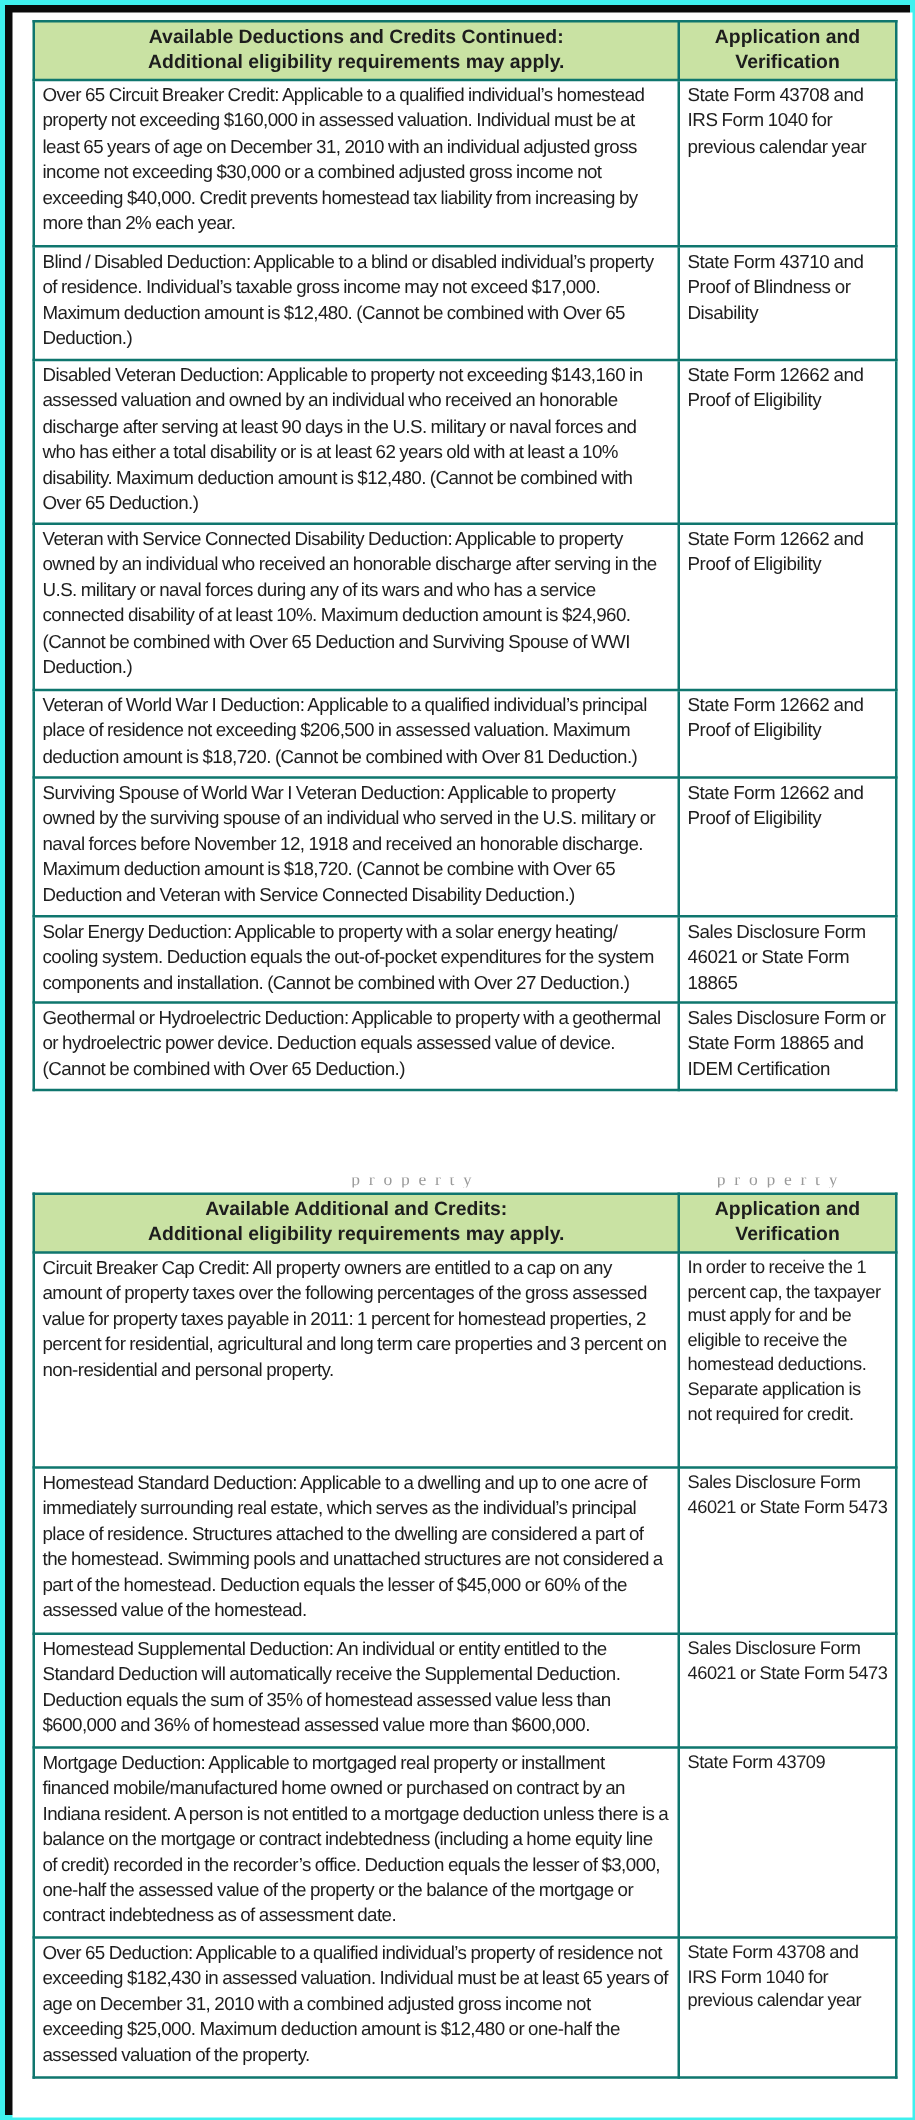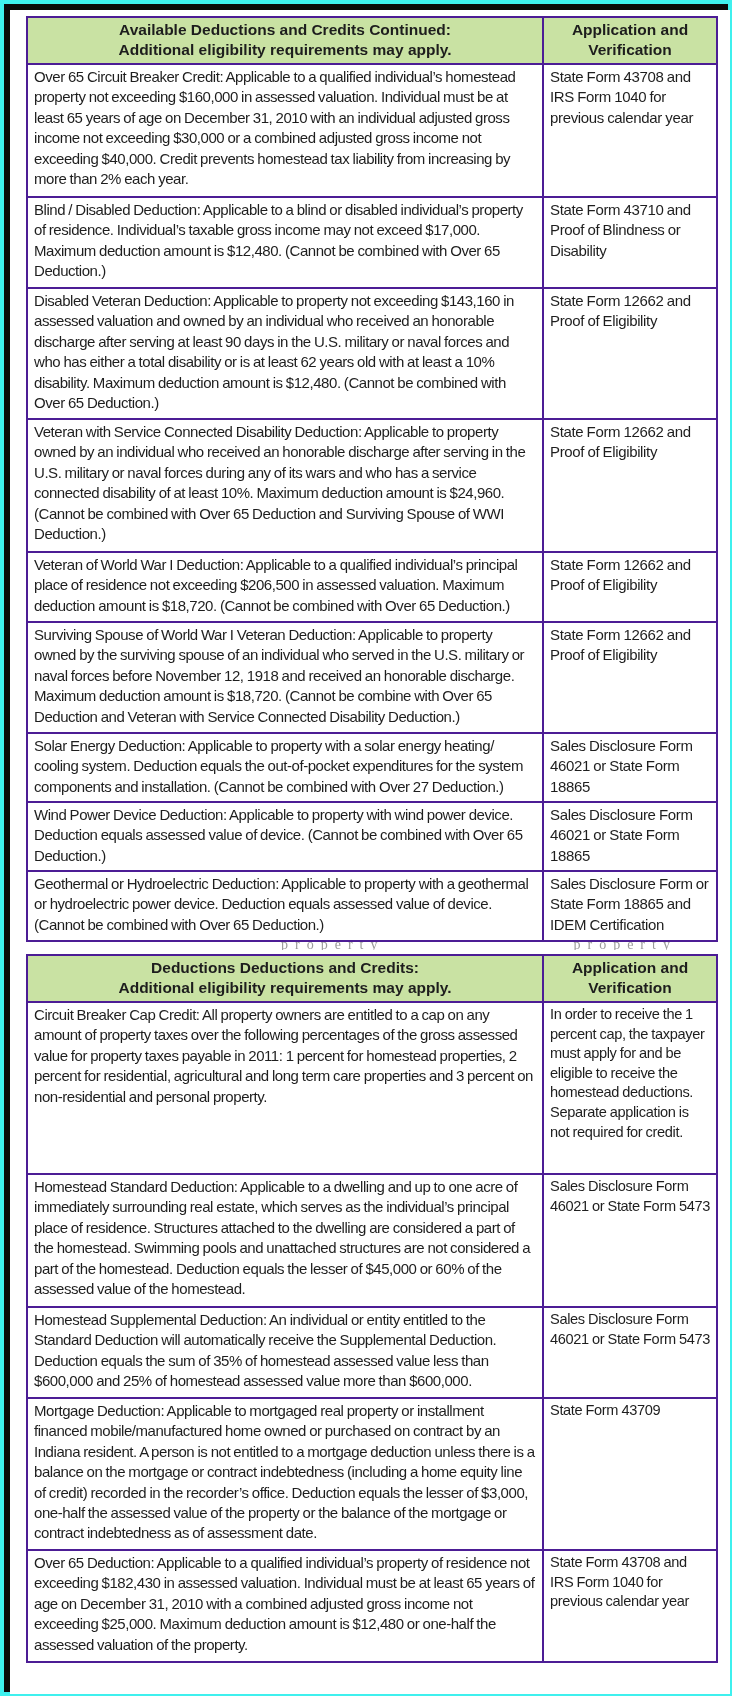--- a/index.html
+++ b/index.html
@@ -29,21 +29,21 @@
     left: 16px;
     width: 690px;
     border-collapse: collapse;
     table-layout: fixed;
     color: #1e1e1e;
   }
   table.deductions col.c1 { width: 516px; }
   table.deductions col.c2 { width: 174px; }
   table.deductions th,
   table.deductions td {
-    border: 2px solid #4c1d95;
+    border: 2px solid #0f766e;
     vertical-align: top;
   }
   table.deductions th {
     background: #c9e2a3;
     font-weight: bold;
     font-size: 15.5px;
     line-height: 20px;
     text-align: center;
     padding: 2px 6px 3px 6px;
     color: #1d1d1d;
@@ -110,72 +110,68 @@
         </tr>
         <tr style="height:131px">
           <td class="desc">Disabled Veteran Deduction: Applicable to property not exceeding $143,160 in assessed valuation and owned by an individual who received an honorable discharge after serving at least 90 days in the U.S. military or naval forces and who has either a total disability or is at least 62 years old with at least a 10% disability. Maximum deduction amount is $12,480. (Cannot be combined with Over 65 Deduction.)</td>
           <td class="verify">State Form 12662 and Proof of Eligibility</td>
         </tr>
         <tr style="height:133px">
           <td class="desc">Veteran with Service Connected Disability Deduction: Applicable to property owned by an individual who received an honorable discharge after serving in the U.S. military or naval forces during any of its wars and who has a service connected disability of at least 10%. Maximum deduction amount is $24,960. (Cannot be combined with Over 65 Deduction and Surviving Spouse of WWI Deduction.)</td>
           <td class="verify">State Form 12662 and Proof of Eligibility</td>
         </tr>
         <tr style="height:70px">
-          <td class="desc">Veteran of World War I Deduction: Applicable to a qualified individual’s principal place of residence not exceeding $206,500 in assessed valuation. Maximum deduction amount is $18,720. (Cannot be combined with Over 65 Deduction.)</td>
+          <td class="desc">Veteran of World War I Deduction: Applicable to a qualified individual’s principal place of residence not exceeding $206,500 in assessed valuation. Maximum deduction amount is $18,720. (Cannot be combined with Over 81 Deduction.)</td>
           <td class="verify">State Form 12662 and Proof of Eligibility</td>
         </tr>
         <tr style="height:111px">
           <td class="desc">Surviving Spouse of World War I Veteran Deduction: Applicable to property owned by the surviving spouse of an individual who served in the U.S. military or naval forces before November 12, 1918 and received an honorable discharge. Maximum deduction amount is $18,720. (Cannot be combine with Over 65 Deduction and Veteran with Service Connected Disability Deduction.)</td>
           <td class="verify">State Form 12662 and Proof of Eligibility</td>
         </tr>
         <tr style="height:69px">
           <td class="desc">Solar Energy Deduction: Applicable to property with a solar energy heating/ cooling system. Deduction equals the out-of-pocket expenditures for the system components and installation. (Cannot be combined with Over 27 Deduction.)</td>
-          <td class="verify">Sales Disclosure Form 46021 or State Form 18865</td>
-        </tr>
-        <tr style="height:69px">
-          <td class="desc">Wind Power Device Deduction: Applicable to property with wind power device. Deduction equals assessed value of device. (Cannot be combined with Over 65 Deduction.)</td>
           <td class="verify">Sales Disclosure Form 46021 or State Form 18865</td>
         </tr>
         <tr style="height:70px">
           <td class="desc">Geothermal or Hydroelectric Deduction: Applicable to property with a geothermal or hydroelectric power device. Deduction equals assessed value of device. (Cannot be combined with Over 65 Deduction.)</td>
           <td class="verify">Sales Disclosure Form or State Form 18865 and IDEM Certification</td>
         </tr>
       </tbody>
     </table>
 
     <div class="ghost">      p  r  o  p  e  r  t  y                                                        p  r  o  p  e  r  t  y</div>
 
     <table class="deductions t2">
       <colgroup>
           <col class="c1">
           <col class="c2">
         </colgroup>
       <thead>
         <tr>
           <th>
-            <div>Deductions Deductions and Credits:</div>
+            <div>Available Additional and Credits:</div>
             <div>Additional eligibility requirements may apply.</div>
           </th>
           <th>
             <div>Application and</div>
             <div>Verification</div>
           </th>
         </tr>
       </thead>
       <tbody>
         <tr style="height:172px">
           <td class="desc">Circuit Breaker Cap Credit: All property owners are entitled to a cap on any amount of property taxes over the following percentages of the gross assessed value for property taxes payable in 2011: 1 percent for homestead properties, 2 percent for residential, agricultural and long term care properties and 3 percent on non-residential and personal property.</td>
           <td class="verify">In order to receive the 1 percent cap, the taxpayer must apply for and be eligible to receive the homestead deductions. Separate application is not required for credit.</td>
         </tr>
         <tr style="height:133px">
           <td class="desc">Homestead Standard Deduction: Applicable to a dwelling and up to one acre of immediately surrounding real estate, which serves as the individual’s principal place of residence. Structures attached to the dwelling are considered a part of the homestead. Swimming pools and unattached structures are not considered a part of the homestead. Deduction equals the lesser of $45,000 or 60% of the assessed value of the homestead.</td>
           <td class="verify">Sales Disclosure Form 46021 or State Form 5473</td>
         </tr>
         <tr style="height:91px">
-          <td class="desc">Homestead Supplemental Deduction: An individual or entity entitled to the Standard Deduction will automatically receive the Supplemental Deduction. Deduction equals the sum of 35% of homestead assessed value less than $600,000 and 25% of homestead assessed value more than $600,000.</td>
+          <td class="desc">Homestead Supplemental Deduction: An individual or entity entitled to the Standard Deduction will automatically receive the Supplemental Deduction. Deduction equals the sum of 35% of homestead assessed value less than $600,000 and 36% of homestead assessed value more than $600,000.</td>
           <td class="verify">Sales Disclosure Form 46021 or State Form 5473</td>
         </tr>
         <tr style="height:152px">
           <td class="desc">Mortgage Deduction: Applicable to mortgaged real property or installment financed mobile/manufactured home owned or purchased on contract by an Indiana resident. A person is not entitled to a mortgage deduction unless there is a balance on the mortgage or contract indebtedness (including a home equity line of credit) recorded in the recorder’s office. Deduction equals the lesser of $3,000, one-half the assessed value of the property or the balance of the mortgage or contract indebtedness as of assessment date.</td>
           <td class="verify">State Form 43709</td>
         </tr>
         <tr style="height:112px">
           <td class="desc">Over 65 Deduction: Applicable to a qualified individual’s property of residence not exceeding $182,430 in assessed valuation. Individual must be at least 65 years of age on December 31, 2010 with a combined adjusted gross income not exceeding $25,000. Maximum deduction amount is $12,480 or one-half the assessed valuation of the property.</td>
           <td class="verify">State Form 43708 and IRS Form 1040 for previous calendar year</td>
         </tr>

